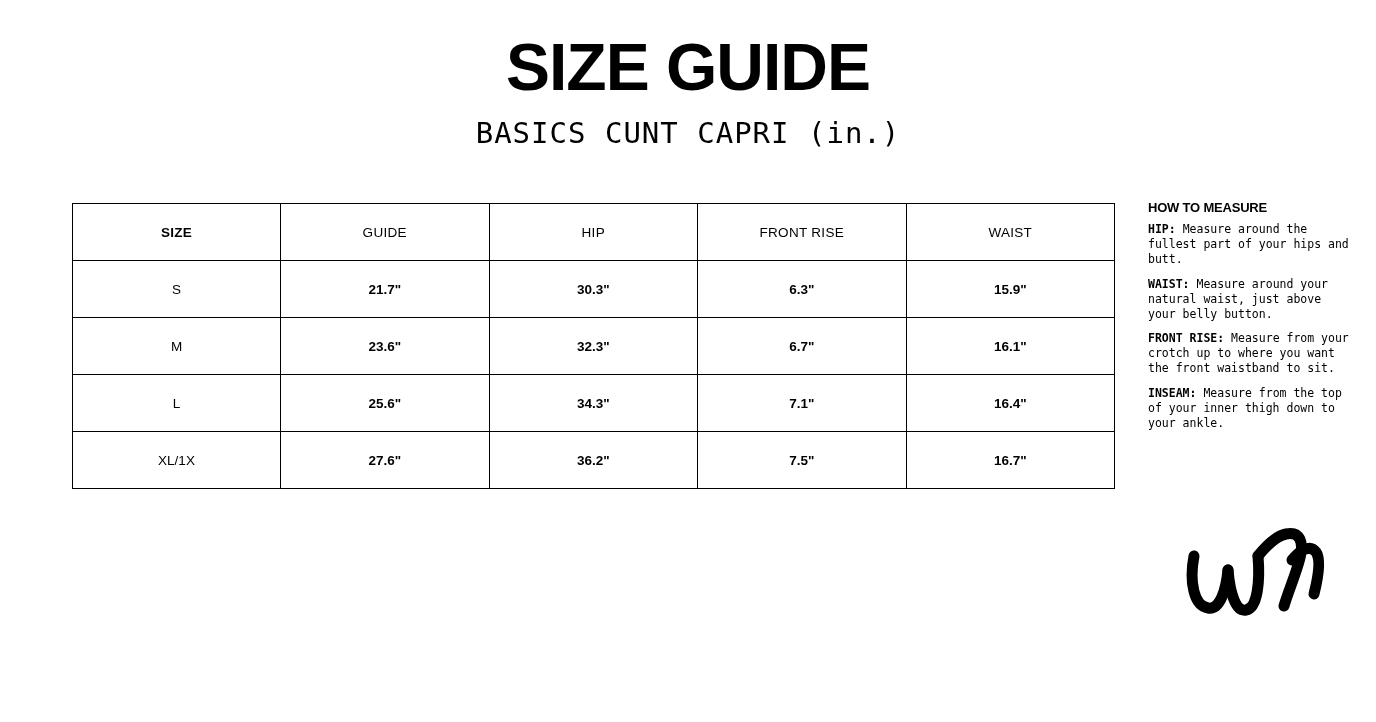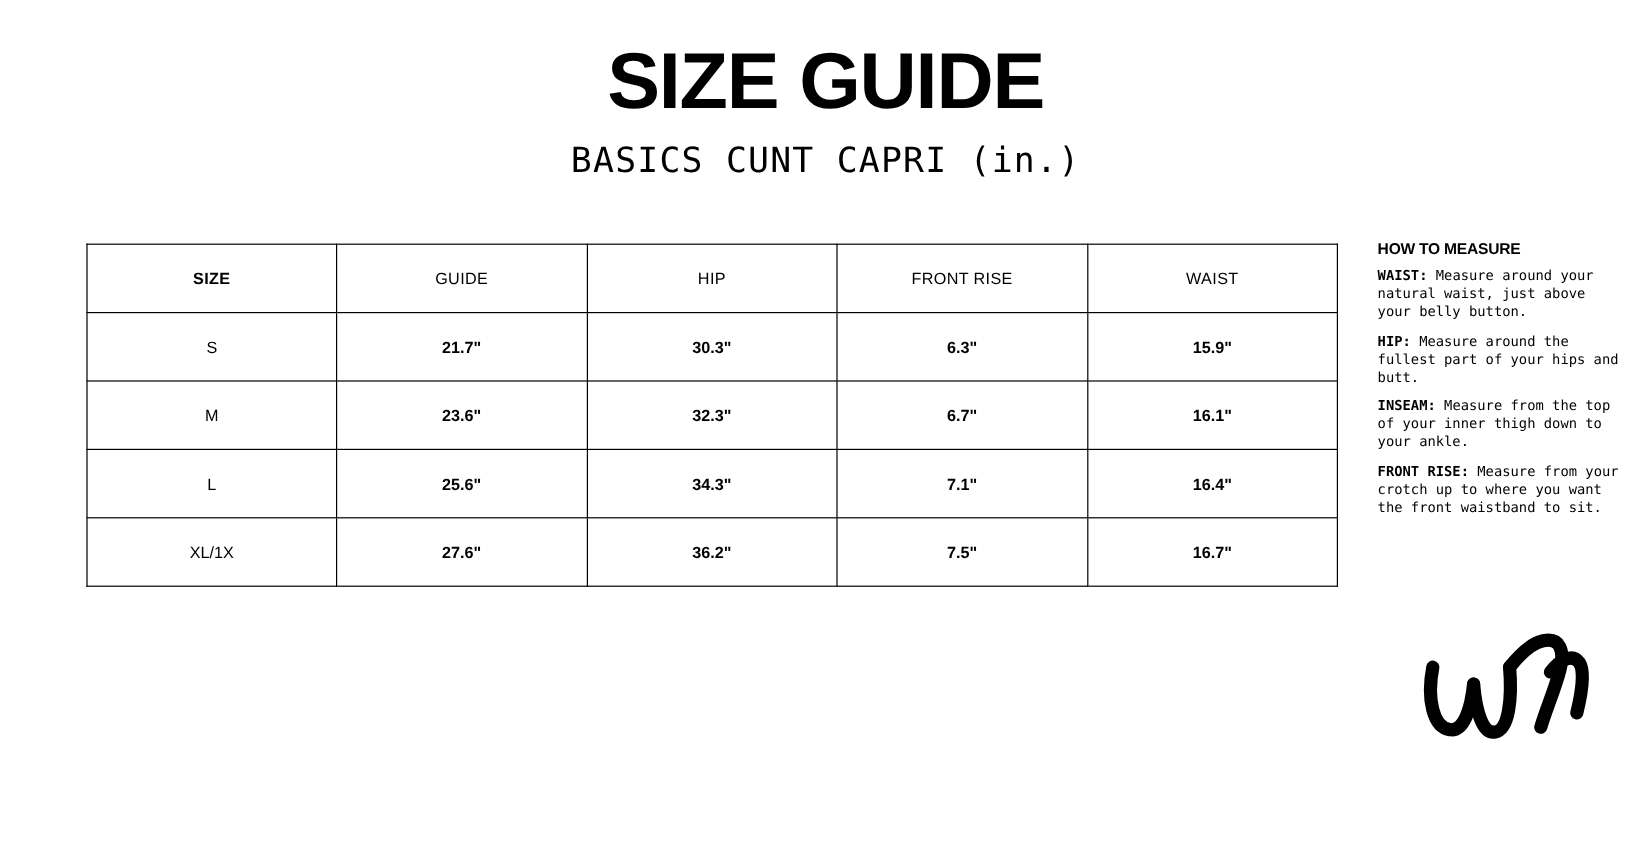--- a/index.html
+++ b/index.html
@@ -175,33 +175,33 @@
           <td class="val-cell">16.7"</td>
         </tr>
       </tbody>
     </table>
   </div>
 
   <div class="measure">
     <div class="measure-title">HOW TO MEASURE</div>
 
     <div class="measure-item">
+      <span class="lbl">HIP:</span><span> Measure around the fullest part of your hips and butt.</span>
+    </div>
+
+    <div class="measure-item">
       <span class="lbl">WAIST:</span><span> Measure around your natural waist, just above your belly button.</span>
     </div>
 
     <div class="measure-item">
-      <span class="lbl">HIP:</span><span> Measure around the fullest part of your hips and butt.</span>
+      <span class="lbl">FRONT RISE:</span><span> Measure from your crotch up to where you want the front waistband to sit.</span>
     </div>
 
     <div class="measure-item">
       <span class="lbl">INSEAM:</span><span> Measure from the top of your inner thigh down to your ankle.</span>
-    </div>
-
-    <div class="measure-item">
-      <span class="lbl">FRONT RISE:</span><span> Measure from your crotch up to where you want the front waistband to sit.</span>
     </div>
   </div>
 
   <div class="logo">
     <svg width="150" height="110" viewBox="0 0 150 110" xmlns="http://www.w3.org/2000/svg" aria-hidden="true">
       <g fill="none" stroke="#000000" stroke-width="11" stroke-linecap="round" stroke-linejoin="round">
         <path d="M14 36 C9 62, 14 86, 28 88 C40 90, 46 70, 48 50"></path>
         <path d="M48 50 C50 74, 56 92, 66 90 C78 88, 80 60, 78 36"></path>
         <path d="M78 36 C86 26, 96 16, 106 14 C120 11, 124 22, 120 38 C116 54, 108 72, 104 86"></path>
         <path d="M112 40 C120 30, 130 24, 136 32 C141 39, 138 58, 134 74"></path>

